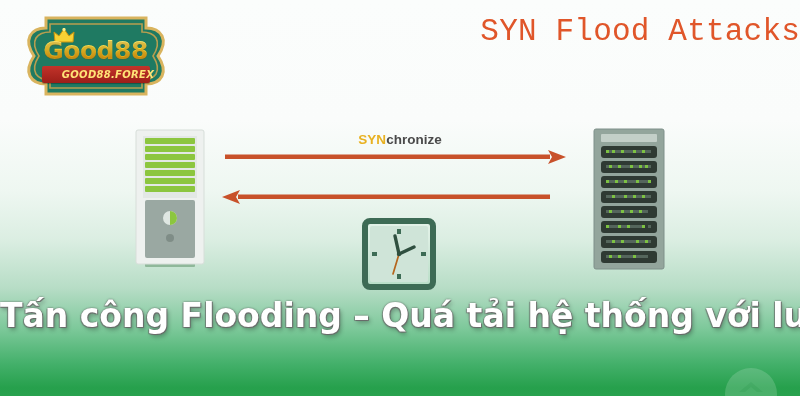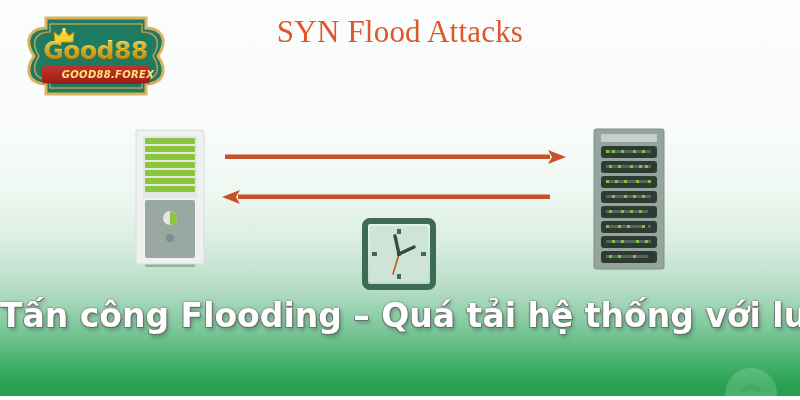--- a/index.html
+++ b/index.html
@@ -58,24 +58,24 @@
     line-height:17px;text-align:center;
     font-size:10px;font-weight:bold;font-style:italic;
     letter-spacing:0.3px;
     font-family:"DejaVu Sans", sans-serif;
     color:#ffe477;
     padding-left:12px;
   }
   .crown{position:absolute;left:45px;top:22px;}
   
   .page-title{
-    position:absolute;left:0;top:14px;width:800px;text-align:center;
+    position:absolute;left:0;top:14px;width:800px;text-align:right;
     font-size:31px;font-weight:normal;
     color:#e0562a;
-    font-family:Liberation Serif, serif;
+    font-family:Liberation Mono, monospace;
     letter-spacing:0.2px;
   }
   
   .tower{position:absolute;left:133px;top:128px;}
   .rack{position:absolute;left:592px;top:127px;}
   .clock{position:absolute;left:358px;top:218px;}
   .arrows{position:absolute;left:0;top:120px;width:800px;height:90px;}
   .msg{
     position:absolute;text-align:center;
     font-size:13.5px;font-weight:bold;
@@ -337,20 +337,23 @@
     <g fill="#c8512a" stroke="none">
 
       <rect x="225" y="34.5" width="325" height="4.5"></rect>
       <path d="M548 30 L566 37 L548 44 L552 37 Z"></path>
 
       <rect x="238" y="74.5" width="312" height="4.5"></rect>
       <path d="M240 70 L222 77 L240 84 L236 77 Z"></path>
     </g>
   </svg>
 
+  <div class="msg msg1">
+    <span class="hl-syn">SYN</span><span class="plain">chronize</span>
+  </div>
 
   <svg class="clock" width="82" height="72" viewBox="0 0 82 72" xmlns="http://www.w3.org/2000/svg">
     <rect x="7" y="3" width="68" height="66" rx="5" fill="none" stroke="#3d6b55" stroke-width="6"></rect>
     <rect x="12" y="8" width="58" height="56" rx="2" fill="#cfe4d8"></rect>
     <g fill="#3d6b55">
       <rect x="39" y="11" width="4" height="5"></rect>
       <rect x="39" y="56" width="4" height="5"></rect>
       <rect x="14" y="34" width="5" height="4"></rect>
       <rect x="63" y="34" width="5" height="4"></rect>
     </g>

